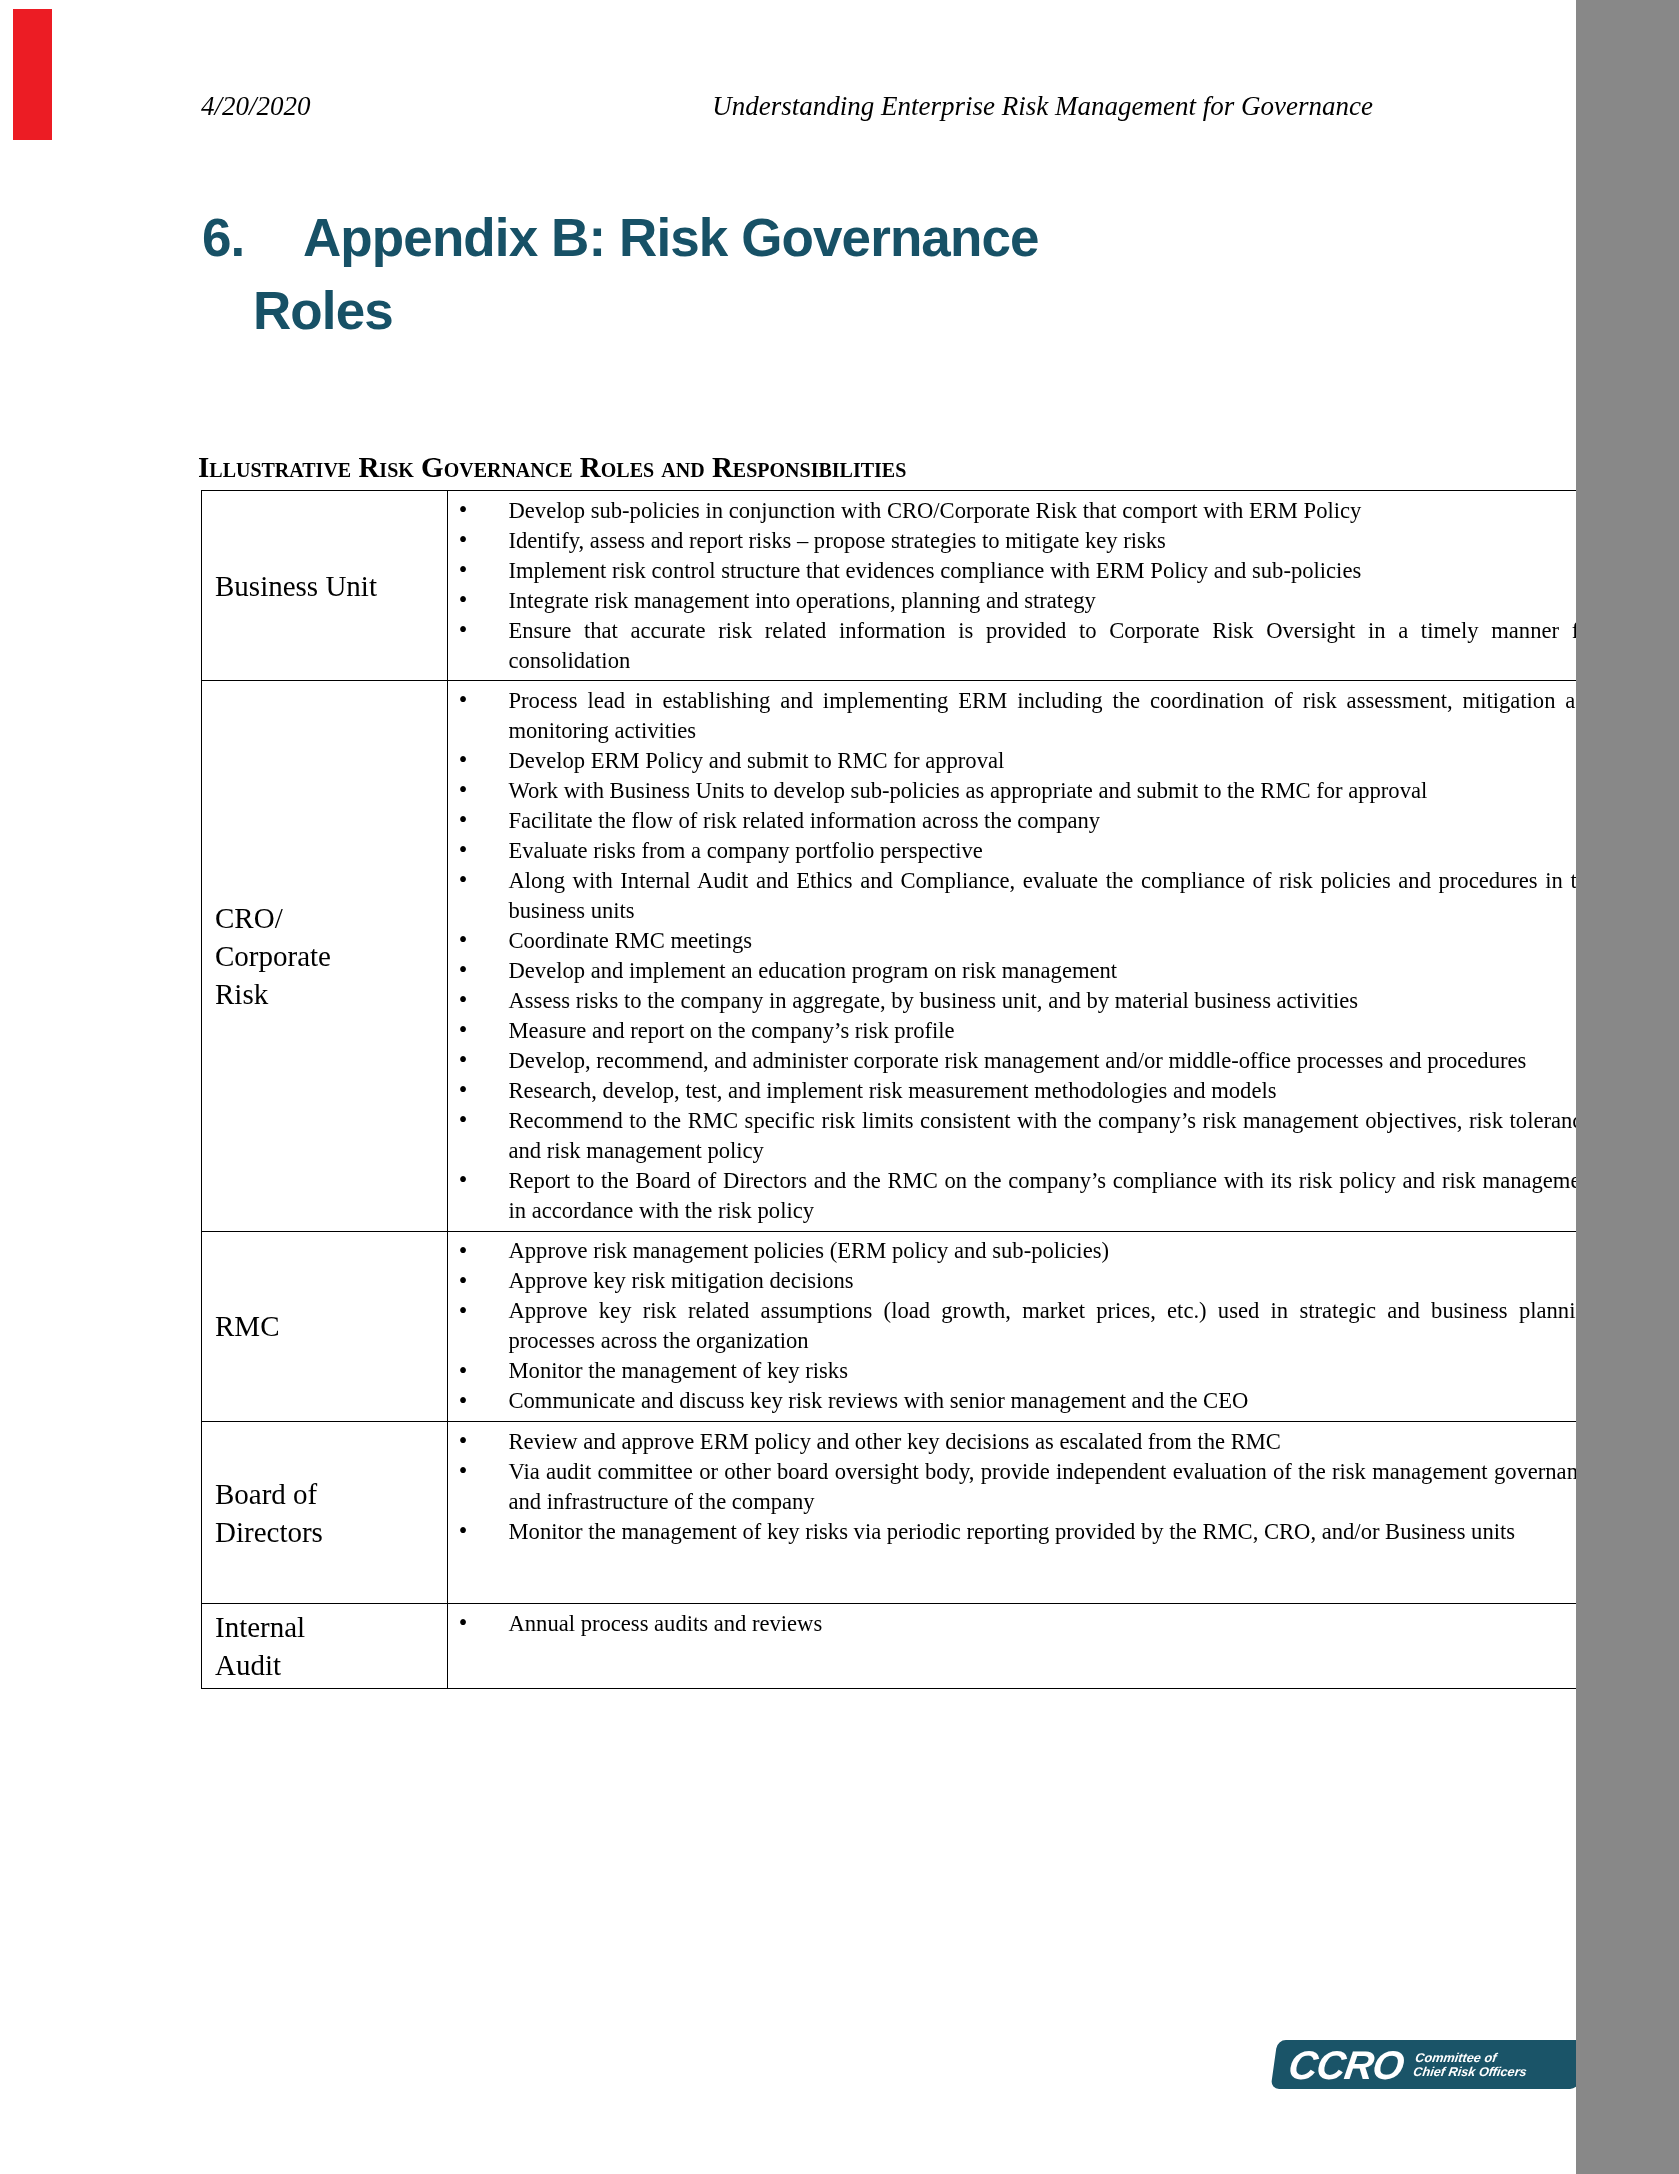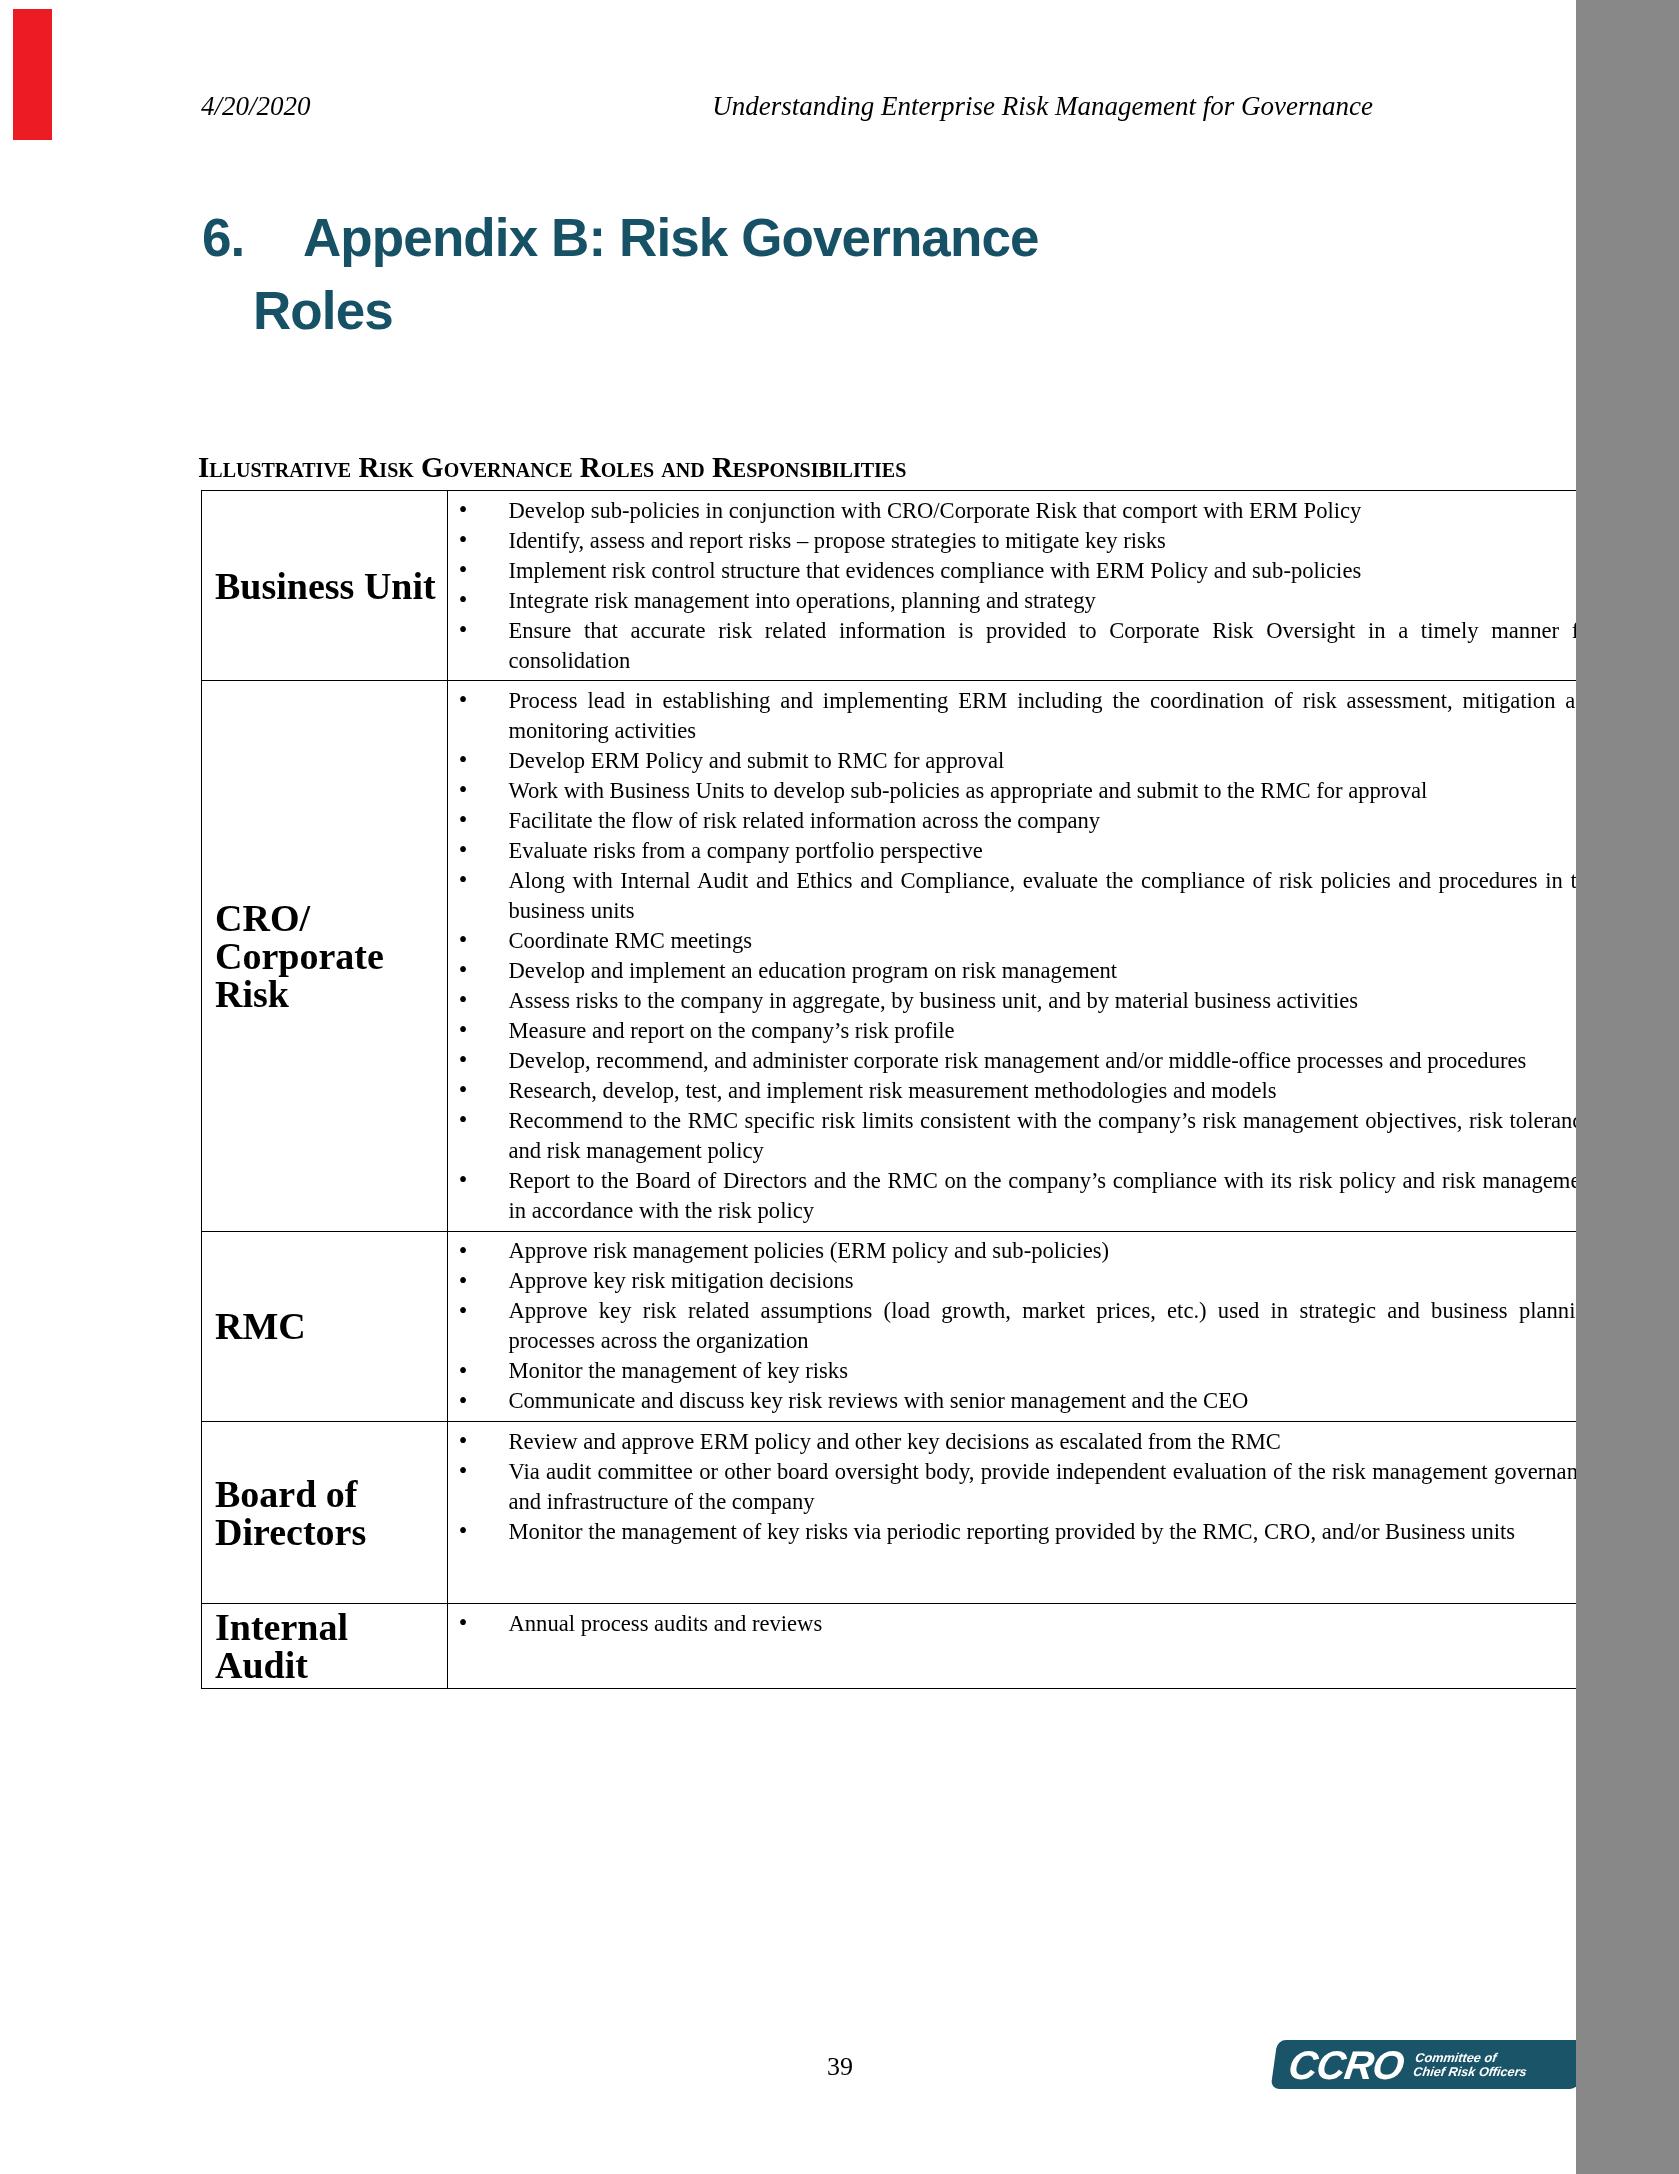--- a/index.html
+++ b/index.html
@@ -51,21 +51,21 @@
     table-layout:fixed;
   }
   .roles-table td{
     border:1.9px solid #000;
     vertical-align:middle;
     margin-left:8px;
   }
   td.role-cell{
     width:224px;
     padding:3.8px 7.5px 3.8px 13px;
-    font-weight:700;font-size:38px;line-height:38px;
+    font-weight:400;font-size:29px;line-height:38px;
     white-space:pre-line;
   }
   td.duties-cell{
     vertical-align:top;
     padding:4.7px 13px 4.7px 0;
   }
   .duties-cell ul{margin:0;padding:0;list-style:none;}
   .duties-cell li{
     position:relative;
     padding-left:61px;
@@ -194,21 +194,20 @@
 Audit</td>
           <td class="duties-cell">
             <ul>
               <li>Annual process audits and reviews</li>
             </ul>
           </td>
         </tr>
       </tbody>
   </table>
 
-  <div class="footer-pagenum">39</div>
 
   <div class="logo">
     <span class="logo-acronym">CCRO</span>
     <span class="logo-text">
       <span>Committee of</span><br>
       <span>Chief Risk Officers</span>
     </span>
   </div>
 
 </div>

